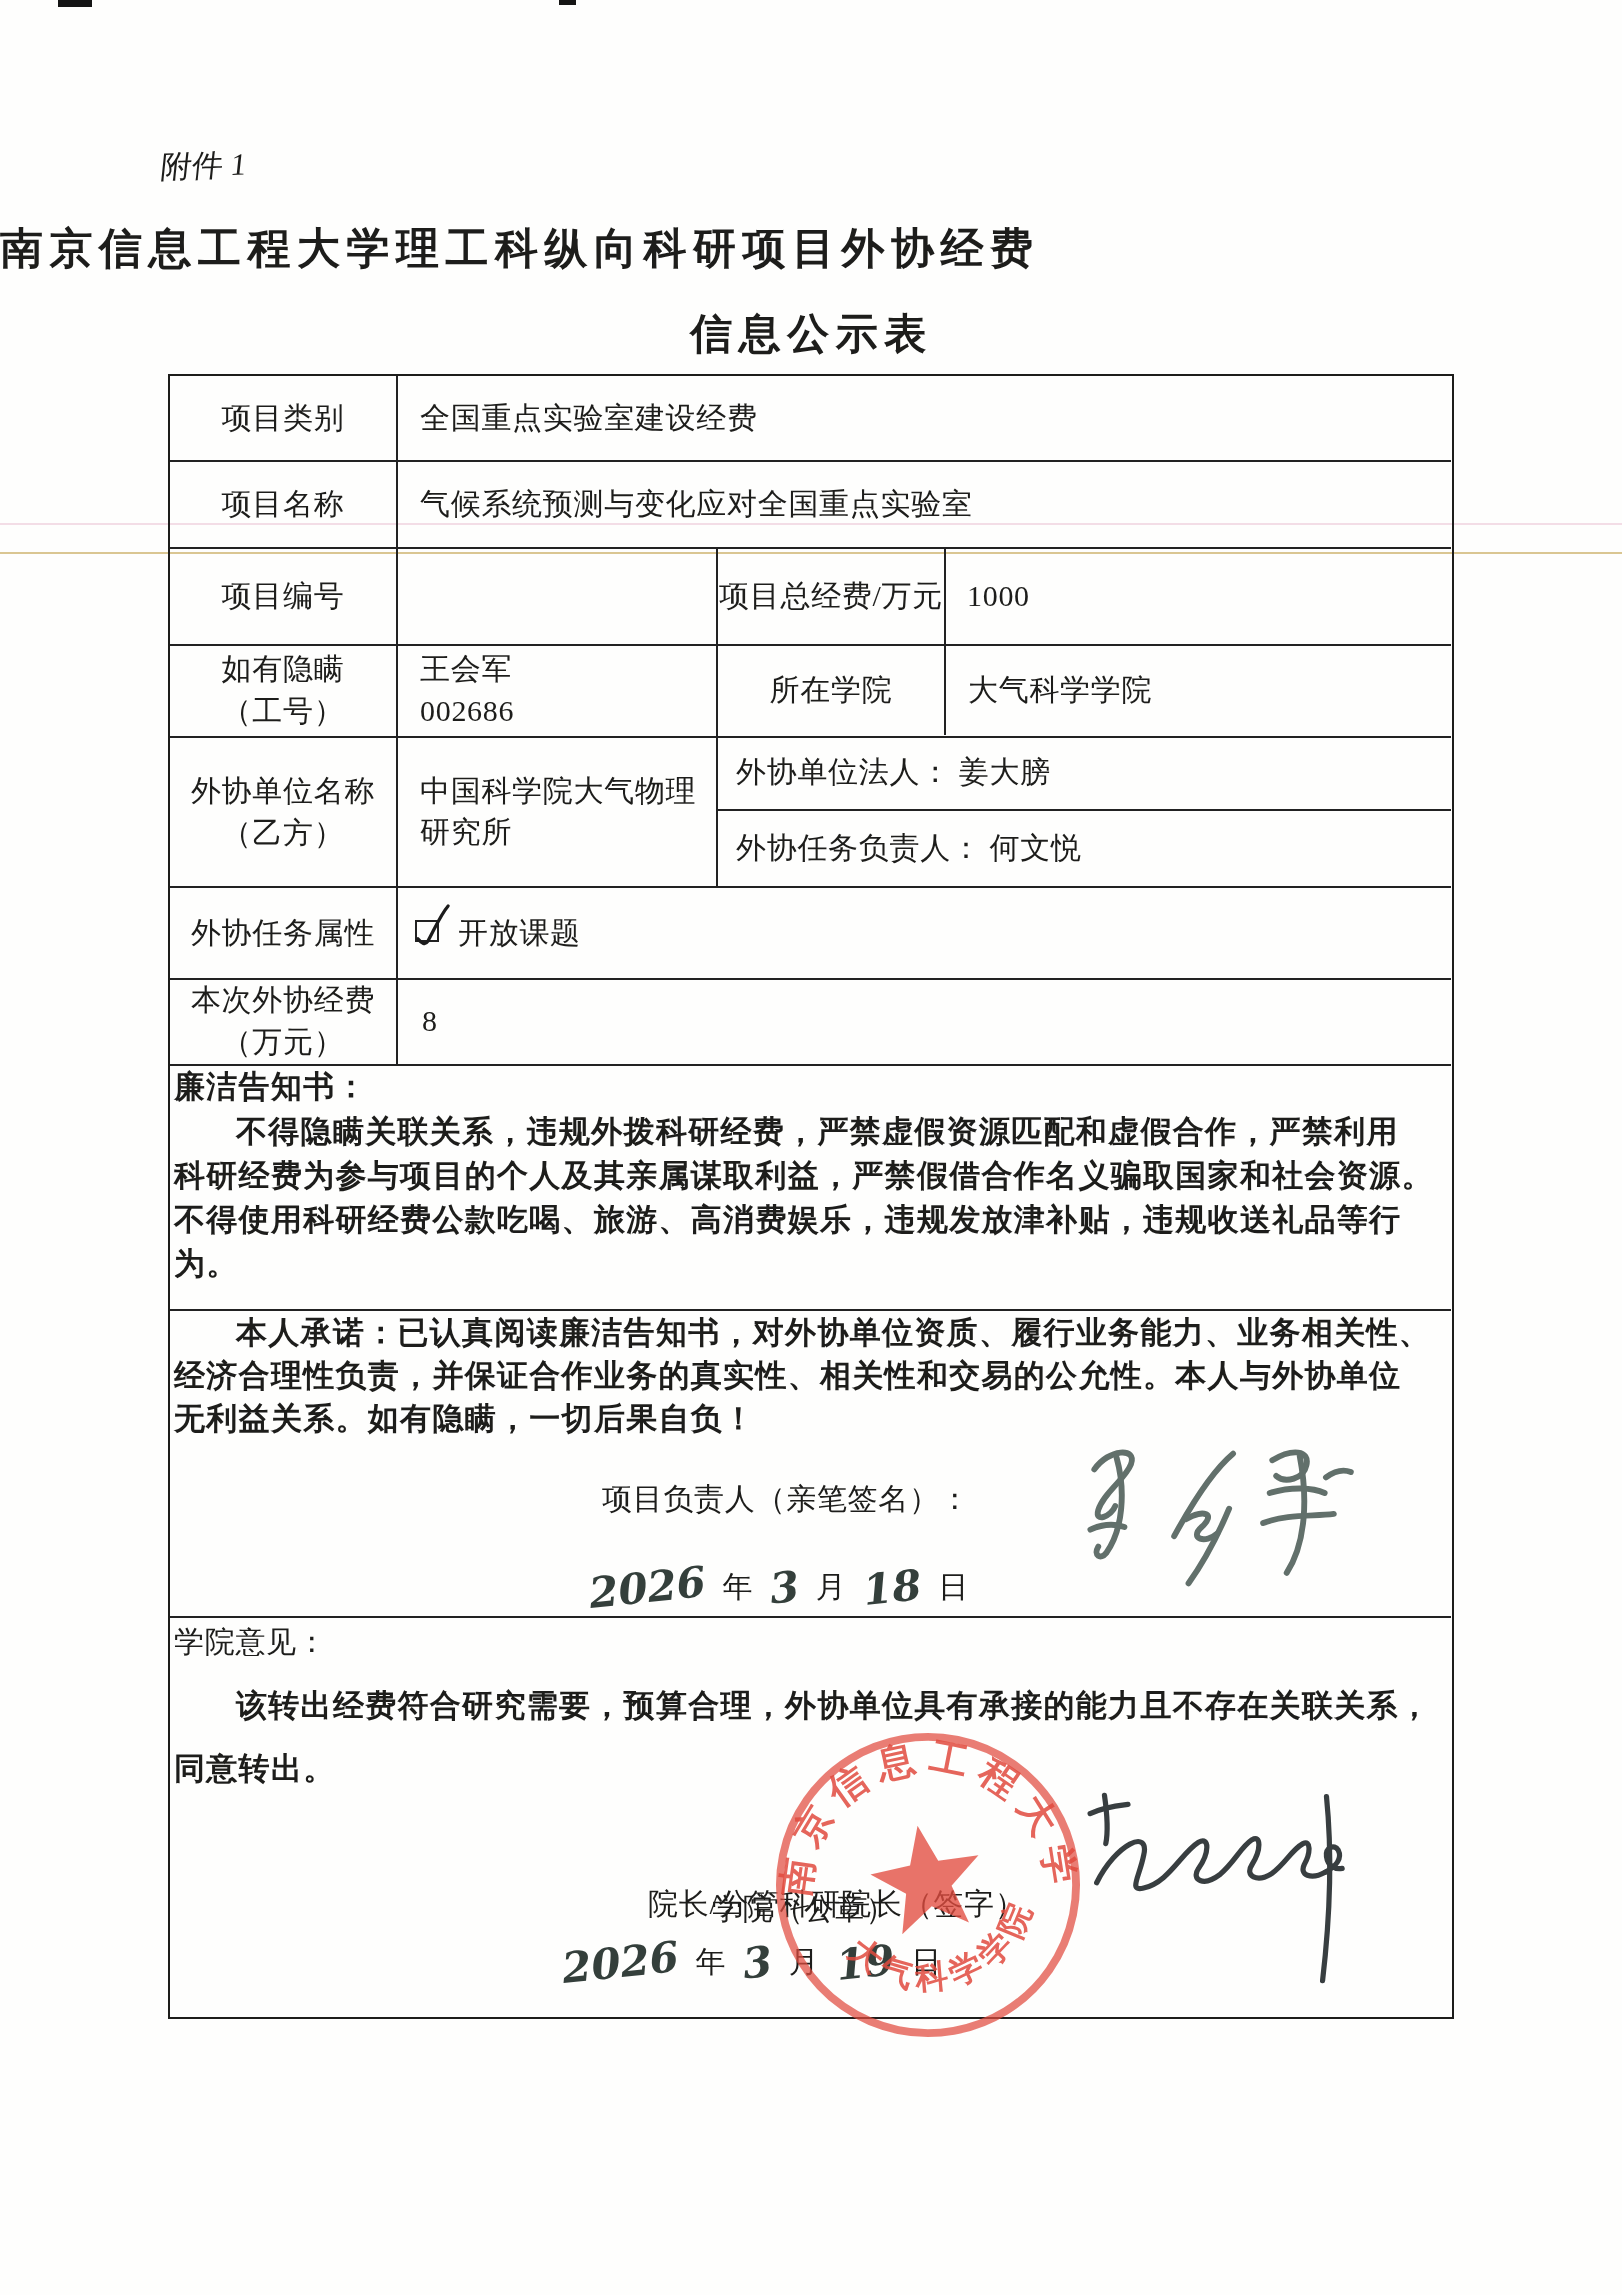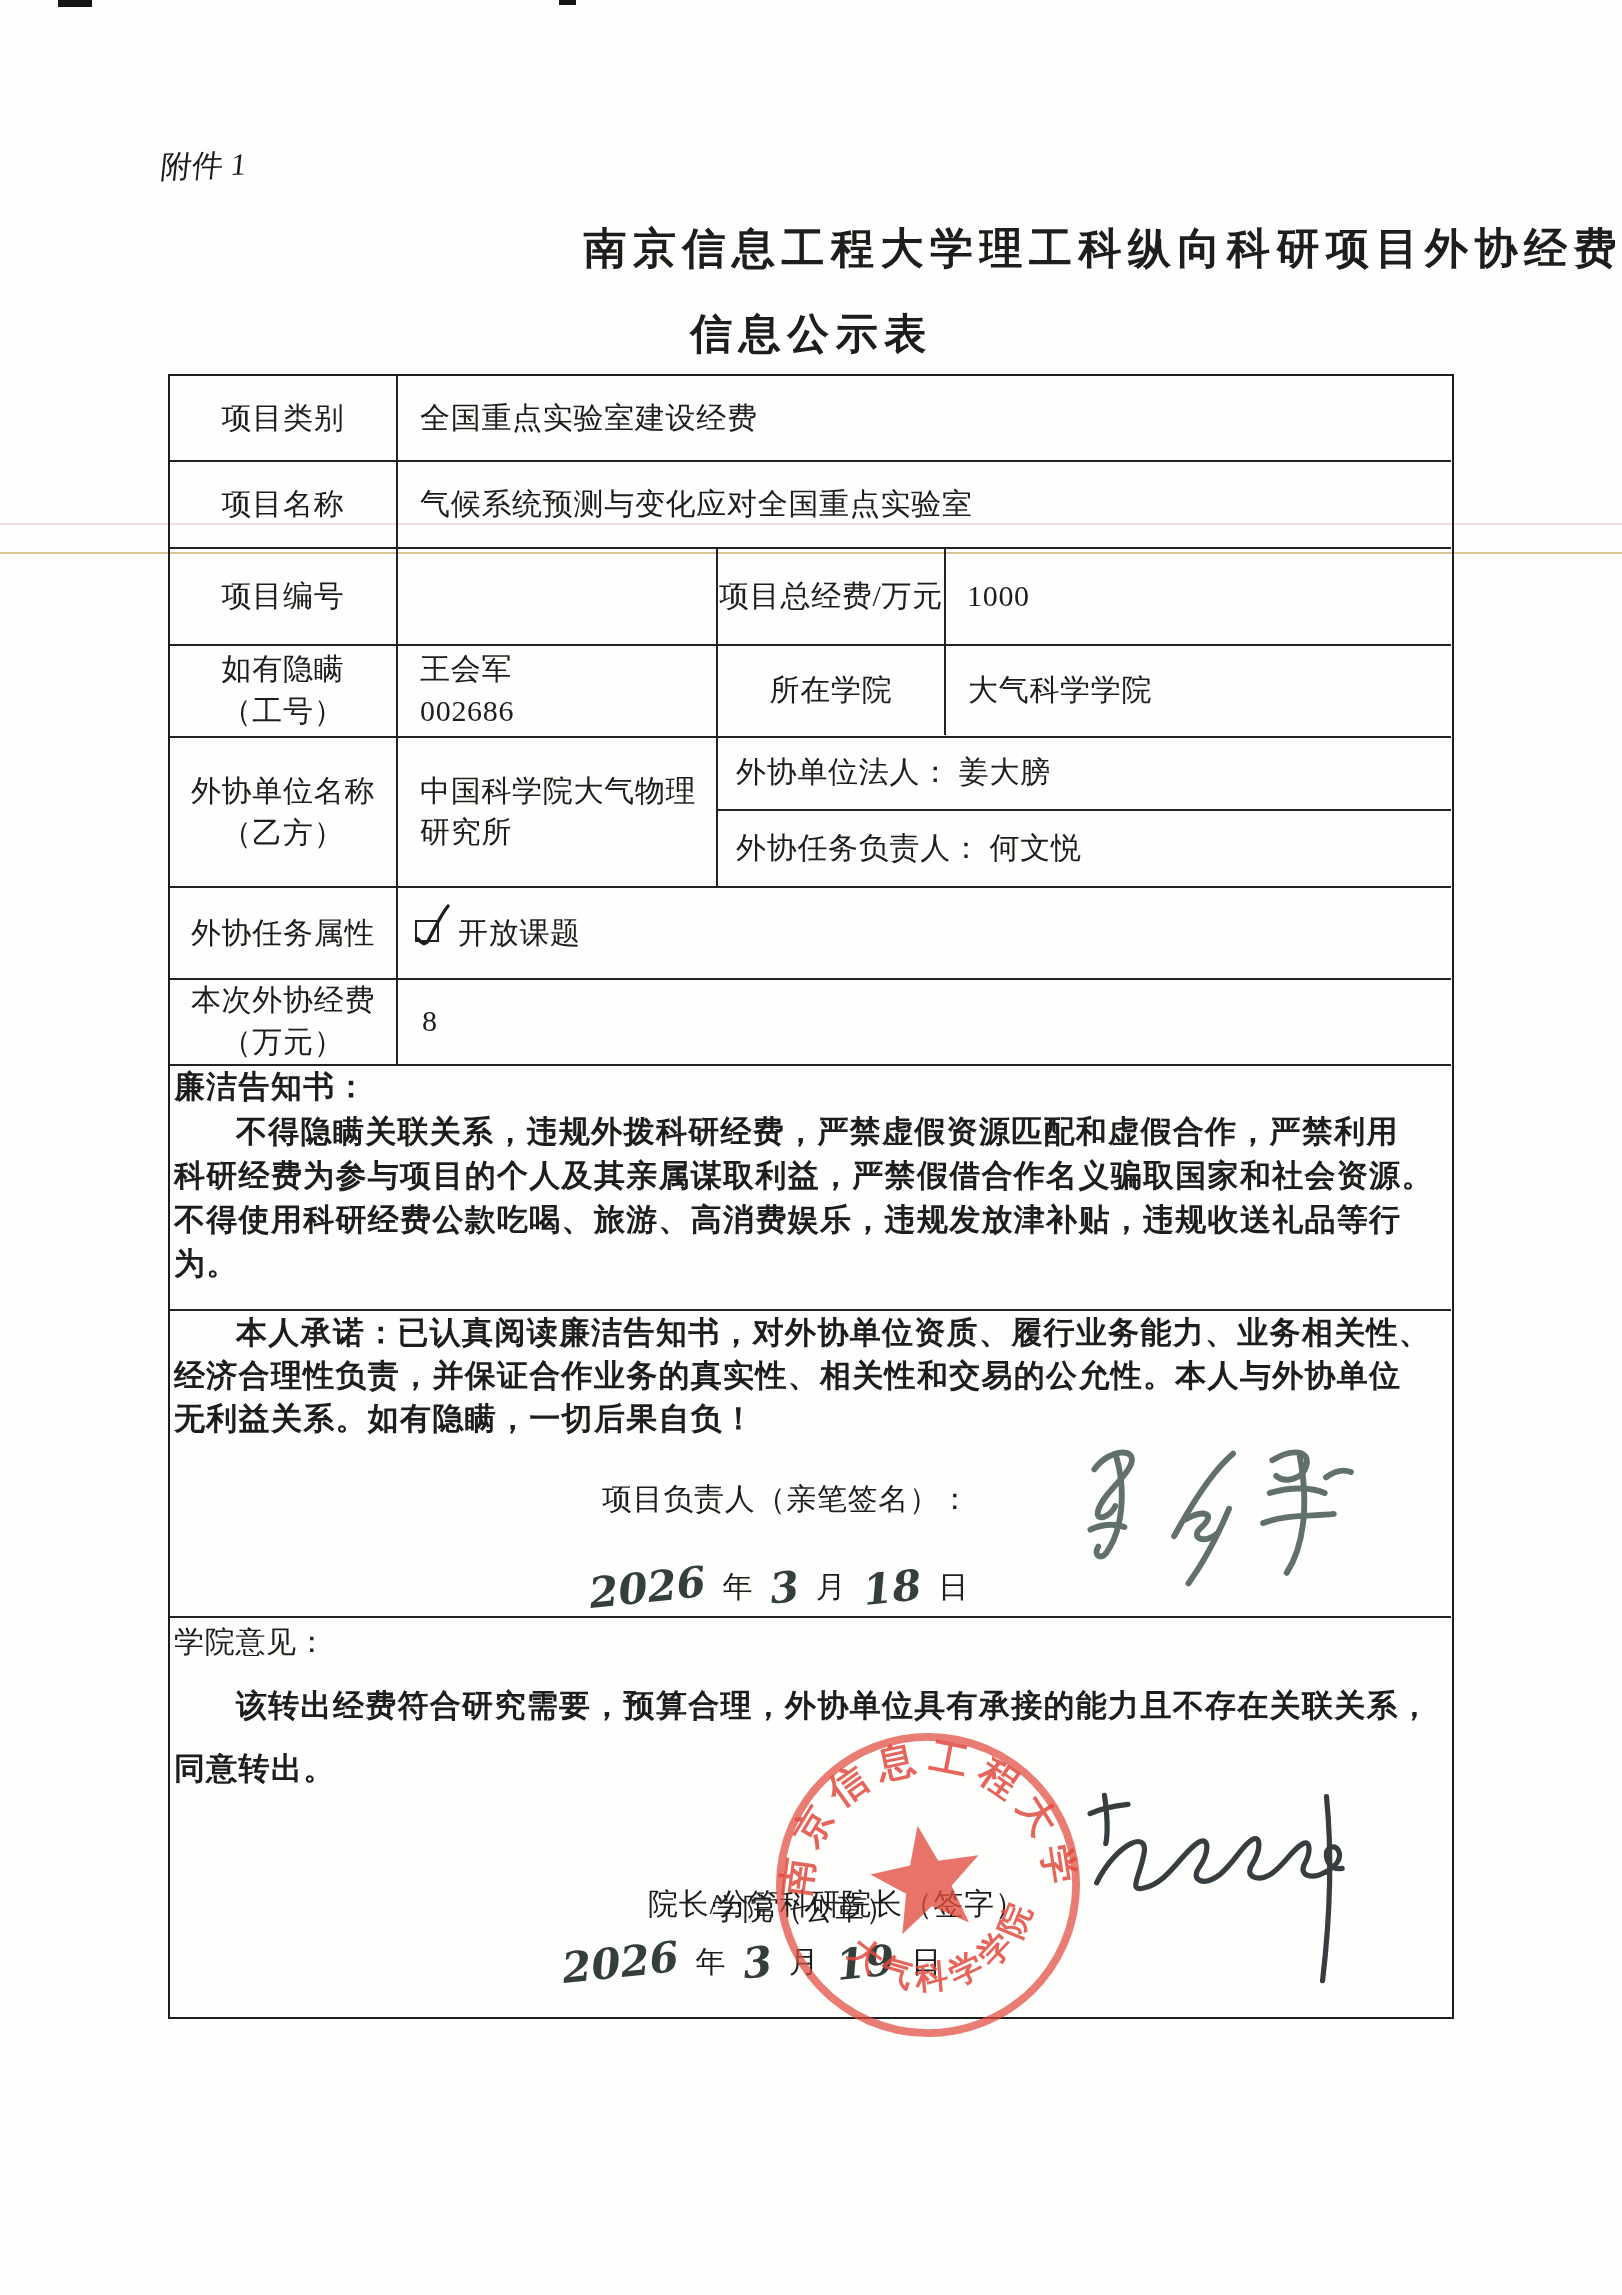--- a/index.html
+++ b/index.html
@@ -5,21 +5,21 @@
   html,body{margin:0;padding:0;background:#ffffff;}
   .sheet{position:relative;width:1623px;height:2295px;background:#fefefd;overflow:hidden;
          font-family:"Liberation Serif","DejaVu Serif",serif;color:#1d1d1b;}
   .abs{position:absolute;}
   
   .art-pink{position:absolute;left:0;top:523px;width:1623px;height:2px;background:#f3dde6;}
   .art-tan{position:absolute;left:0;top:552px;width:1623px;height:2px;background:#cdb36e;opacity:.75;}
   .mark{position:absolute;background:#151515;}
   
   .attachment{position:absolute;left:161px;top:145px;font-size:31px;transform:skewX(-8deg) rotate(-2deg);}
-  .title1{position:absolute;left:0;top:220px;width:1623px;text-align:right;
+  .title1{position:absolute;left:0;top:220px;width:1623px;text-align:left;
           font-family:Liberation Serif, serif;font-weight:900;font-size:43px;letter-spacing:6.5px;}
   .title2{position:absolute;left:0;top:306px;width:1623px;text-align:center;
           font-family:"Liberation Sans","DejaVu Sans",sans-serif;font-weight:900;font-size:42px;letter-spacing:6.5px;}
   
   .frame{position:absolute;left:168px;top:374px;width:1286px;height:1645px;border:2.6px solid #1d1d1b;box-sizing:border-box;}
   .hline{position:absolute;left:0;height:2px;width:1281px;background:#222;}
   .vline{position:absolute;width:2px;background:#222;}
   
   .cell{position:absolute;display:flex;align-items:center;font-size:30px;letter-spacing:0.7px;}
   .ctr{justify-content:center;text-align:center;}

